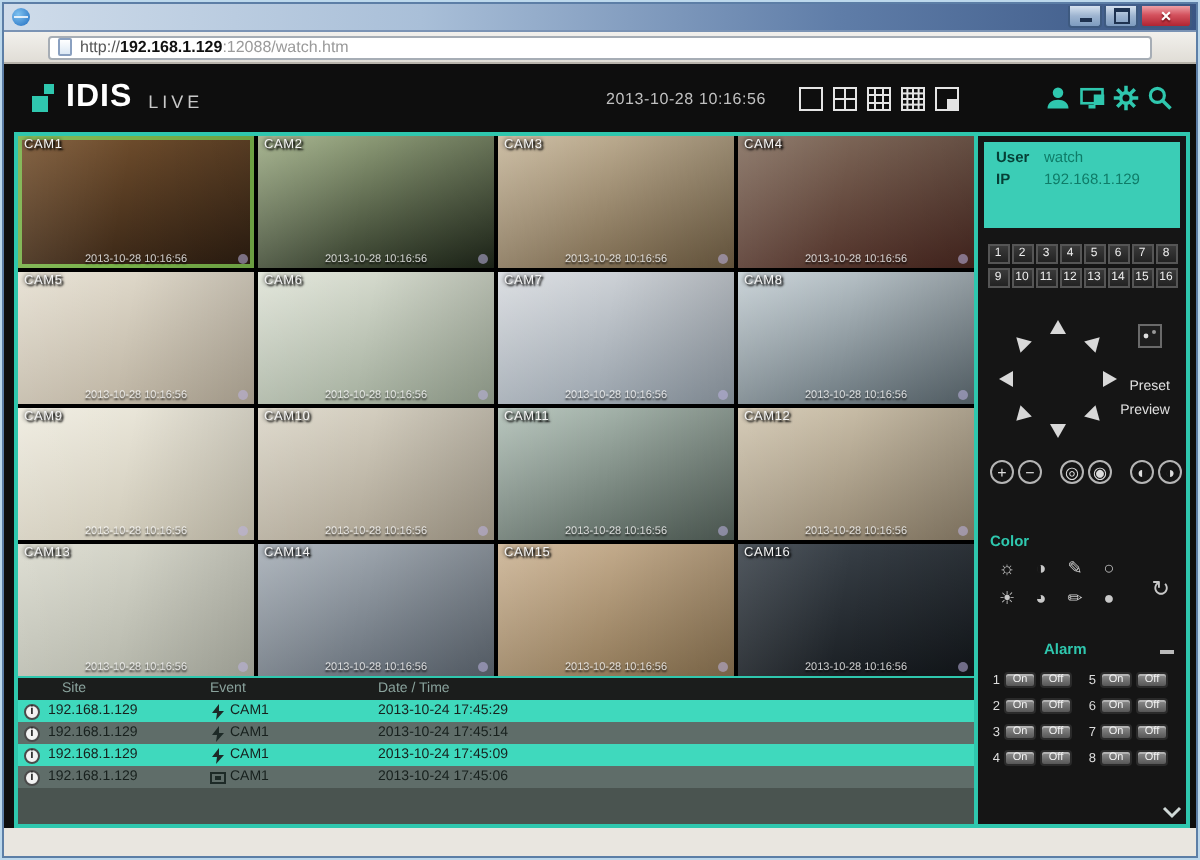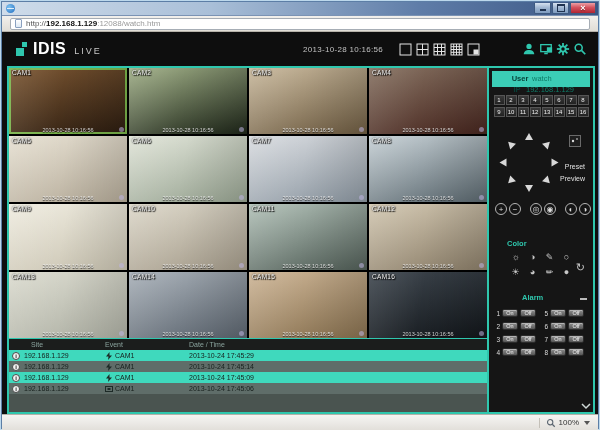--- a/index.html
+++ b/index.html
@@ -20,21 +20,21 @@
   .win-btn { width:17px; height:11px; border:1px solid #3e5a80; border-top:none;
     background:linear-gradient(#d6e2f0,#9db4d0 50%,#7e9cc0); display:flex; align-items:center; justify-content:center;
     border-radius:0 0 2px 2px; margin-left:1px; position:relative; }
   .btn-min::after{ content:""; width:6px; height:2px; background:#1e3250; margin-top:4px;}
   .btn-max::after{ content:""; width:6px; height:5px; border:1px solid #1e3250; border-top-width:2px;}
   .btn-close { width:26px; background:linear-gradient(#eda0a6,#d4525e 45%,#b02532); }
   .btn-close::after{ content:"×"; color:#fff; font-size:9px; font-weight:bold; line-height:9px; text-shadow:0 1px 1px #701018;}
 
   
   .addressbar { height:16px; flex:0 0 16px; background:linear-gradient(#f2f0ec,#e0ddd6);
-    border-bottom:1px solid #b6b2aa; display:flex; align-items:center; padding:0 8px; }
+    border-bottom:1px solid #b6b2aa; display:flex; align-items:center; padding:0 22px; }
   .url-box { height:12px; flex:1; background:#fff; border:1px solid #a6adb5; border-radius:2px;
     display:flex; align-items:center; padding:0 4px; font-size:8px; white-space:nowrap; overflow:hidden; }
   .doc-icon { width:7px; height:9px; border:1px solid #8aa0c0; border-radius:1px;
     background:linear-gradient(#fff,#dce8f4); margin-right:4px; }
   .url-prefix { color:#555; } .url-host { color:#111; font-weight:bold; } .url-suffix { color:#9a9a9a; }
 
   
   .content { height:382px; flex:0 0 382px; background:#0e0e0e; position:relative; }
 
   .app-header { height:34px; display:flex; align-items:center; padding:0 10px 0 14px; }
@@ -78,21 +78,21 @@
   .erow.hl { background:#3fd9bd; } .erow.alt { background:#5f6d69; }
   .info-icon { position:absolute; left:3px; top:1.5px; width:8px; height:8px; border-radius:50%;
     background:#f2f2f2; border:1px solid #4a4a4a; text-align:center; }
   .info-icon::after { content:"i"; font-size:6px; font-weight:bold; color:#222; line-height:7px; display:block; }
   .e-site { position:absolute; left:15px; top:2px; }
   .ev-ic { position:absolute; left:96px; top:1.5px; width:8px; height:8px; }
   .e-cam { position:absolute; left:106px; top:2px; }
   .e-date { position:absolute; left:180px; top:2px; }
 
   
-  .user-panel { margin:3px; height:16px; background:#3bcdb6; padding:2px 16px;text-align:center; }
+  .user-panel { margin:3px; height:43px; background:#3bcdb6; padding:2px 6px; }
   .up-row { display:flex; font-size:7.5px; line-height:11px; }
   .up-label { width:24px; color:#063f36; font-weight:bold; }
   .up-value { color:#0f7c68; }
 
   .cam-btns { margin:8px 3px 0; display:grid; grid-template-columns:repeat(8,11px); grid-auto-rows:10px;
     gap:2px 1px; justify-content:center; }
   .cam-btn { background:linear-gradient(#3a3a3a,#222); border:1px solid #555; color:#eee;
     font-size:6px; text-align:center; line-height:8px; }
 
   .ptz { margin-top:12px; height:104px; position:relative; }
@@ -100,21 +100,21 @@
   .ptz-arrow { position:absolute; left:28px; top:28px; width:0; height:0;
     border-left:4px solid transparent; border-right:4px solid transparent; border-bottom:7px solid #d8d8d8; }
   .ptz-point { position:absolute; right:12px; top:6px; }
   .ptz-label { position:absolute; right:8px; font-size:7px; color:#e0e0e0; }
   .lbl-preset { top:34px; } .lbl-preview { top:46px; }
   .ptz-btn-row { position:absolute; left:6px; top:74px; display:flex; align-items:center; }
   .ptz-btn { width:12px; height:12px; border:1px solid #b5b5b5; border-radius:50%; color:#ddd;
     font-size:8px; line-height:11px; text-align:center; margin-right:2px; background:transparent; }
   .ptz-gap { width:7px; }
 
-  .color-panel { margin-top:6px; padding:0 18px; position:relative; height:50px; }
+  .color-panel { margin-top:6px; padding:0 6px; position:relative; height:50px; }
   .panel-title { font-size:7.5px; font-weight:bold; color:#2fc7ae; margin-bottom:3px; }
   .color-row { display:flex; margin-bottom:3px; }
   .color-ic { width:17px; font-size:9px; color:#c8c8c8; text-align:center; line-height:12px; }
   .color-reset { position:absolute; right:8px; top:22px; font-size:11px; color:#c8c8c8; }
 
   .alarm-panel { margin-top:4px; padding:0 6px; }
   .alarm-head { display:flex; align-items:center;margin-left:27px; }
   .alarm-dash { margin-left:auto; width:7px; height:2px; background:#bbb; }
   .alarm-grid { display:grid; grid-auto-flow:column; grid-template-rows:repeat(4,12px);
     grid-template-columns:1fr 1fr; gap:1px 4px; margin-top:2px; }
@@ -519,24 +519,13 @@
 
         <span class="scroll-chevron">
           <svg width="10" height="7">
               <polyline points="1,1 5,5 9,1" fill="none" stroke="#cfd8d6" stroke-width="1.5"></polyline>
             </svg>
           </span>
       </div>
     </div>
   </div>
 
-  <div class="statusbar">
-    <span class="sb-sep"></span>
-    <div class="zoom-area">
-      <svg width="10" height="10" viewBox="0 0 12 12">
-          <circle cx="5" cy="5" r="3.2" fill="none" stroke="#5a6570" stroke-width="1.3"></circle>
-          <line x1="7.5" y1="7.5" x2="10.5" y2="10.5" stroke="#5a6570" stroke-width="1.5"></line>
-        </svg>
-      <span class="zoom-text">100%</span>
-      <span class="caret-down"></span>
-    </div>
-  </div>
 </div>
 
 </body></html>

